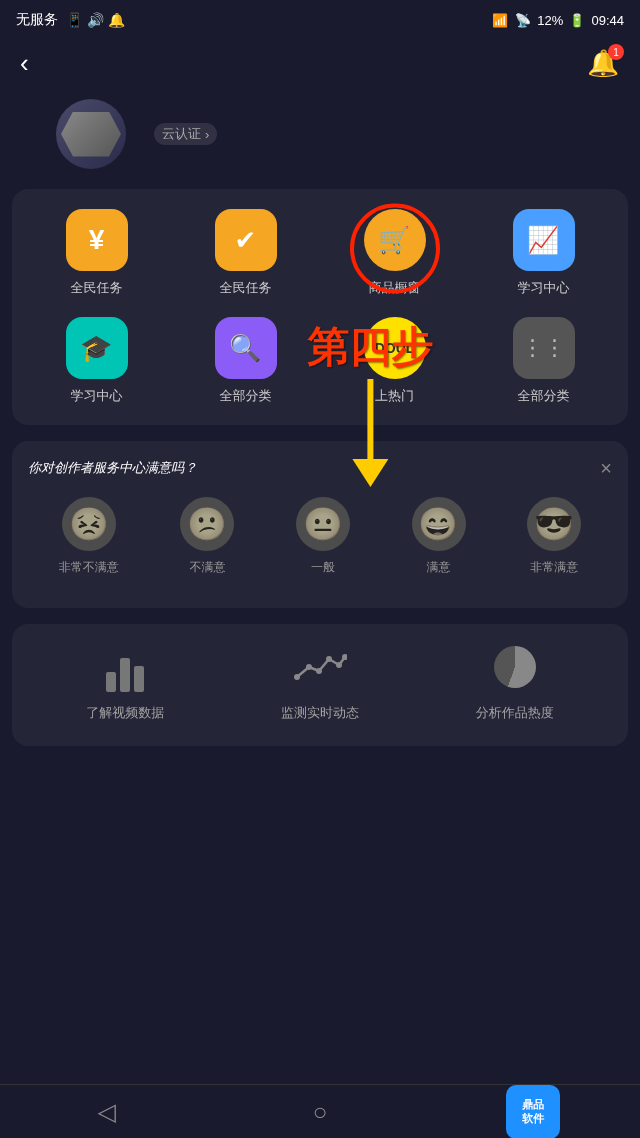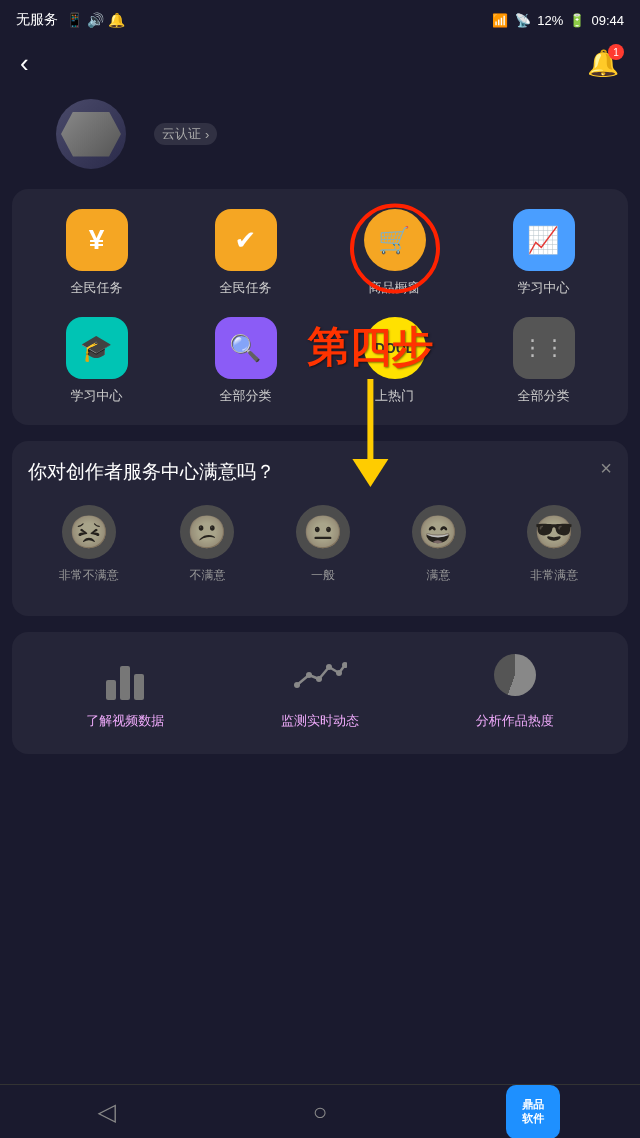--- a/index.html
+++ b/index.html
@@ -166,23 +166,24 @@
 
     
     .survey-section {
       background: #252538;
       border-radius: 16px;
       margin: 0 12px 16px;
       padding: 18px 16px 20px;
       position: relative;
     }
     .survey-title {
-      font-size: 19px;
+      font-size: 13px;
       color: #fff;
       margin-bottom: 20px;
+      font-style: italic;
     }
     .survey-close {
       position: absolute;
       top: 16px; right: 16px;
       font-size: 20px; color: #888;
       cursor: pointer;
     }
     .emoji-row {
       display: flex;
       justify-content: space-around;
@@ -225,21 +226,21 @@
       display: flex;
       flex-direction: column;
       align-items: center;
       gap: 12px;
       cursor: pointer;
     }
     .data-icon {
       width: 60px; height: 50px;
       display: flex; align-items: flex-end; justify-content: center;
     }
-    .data-label { font-size: 13px; color: #f0abfc; text-align: right; }
+    .data-label { font-size: 13px; color: #a3a3a3; text-align: right; }
 
     
     .bottom-nav {
       position: fixed;
       bottom: 0;
       width: 640px;
       background: #1a1a2e;
       height: 54px;
       display: flex;
       align-items: center;

